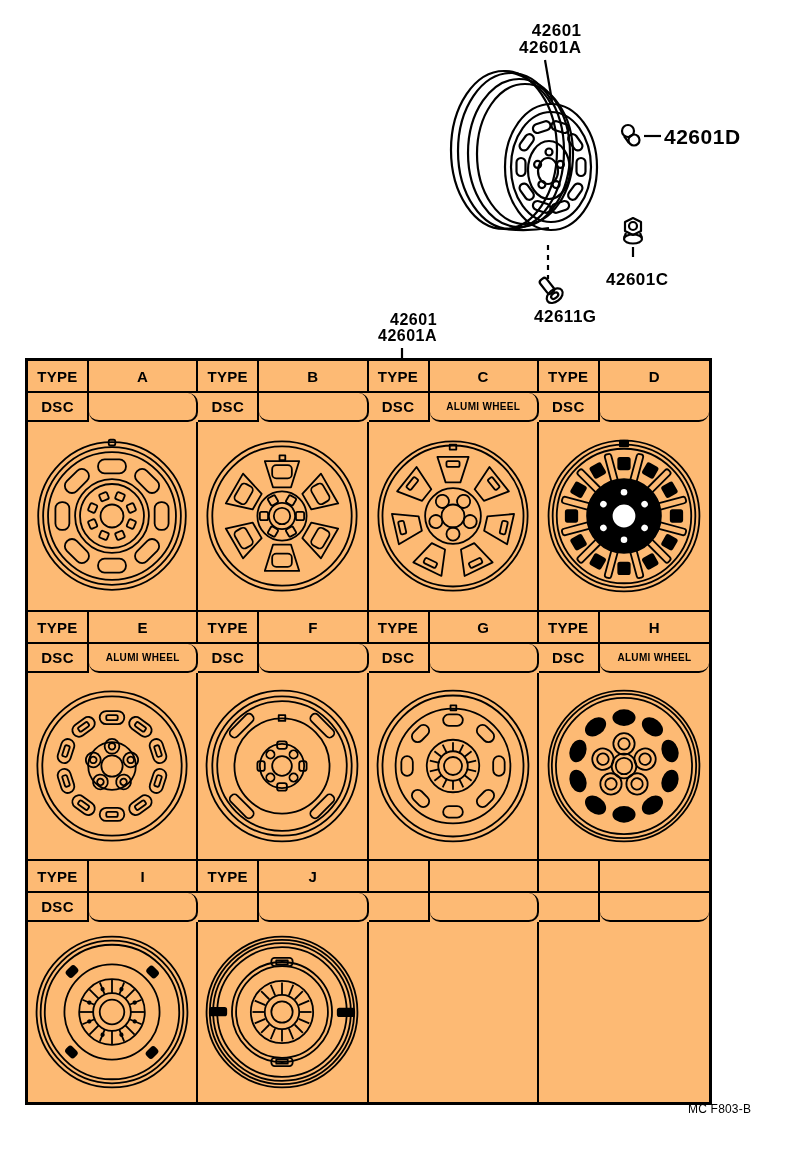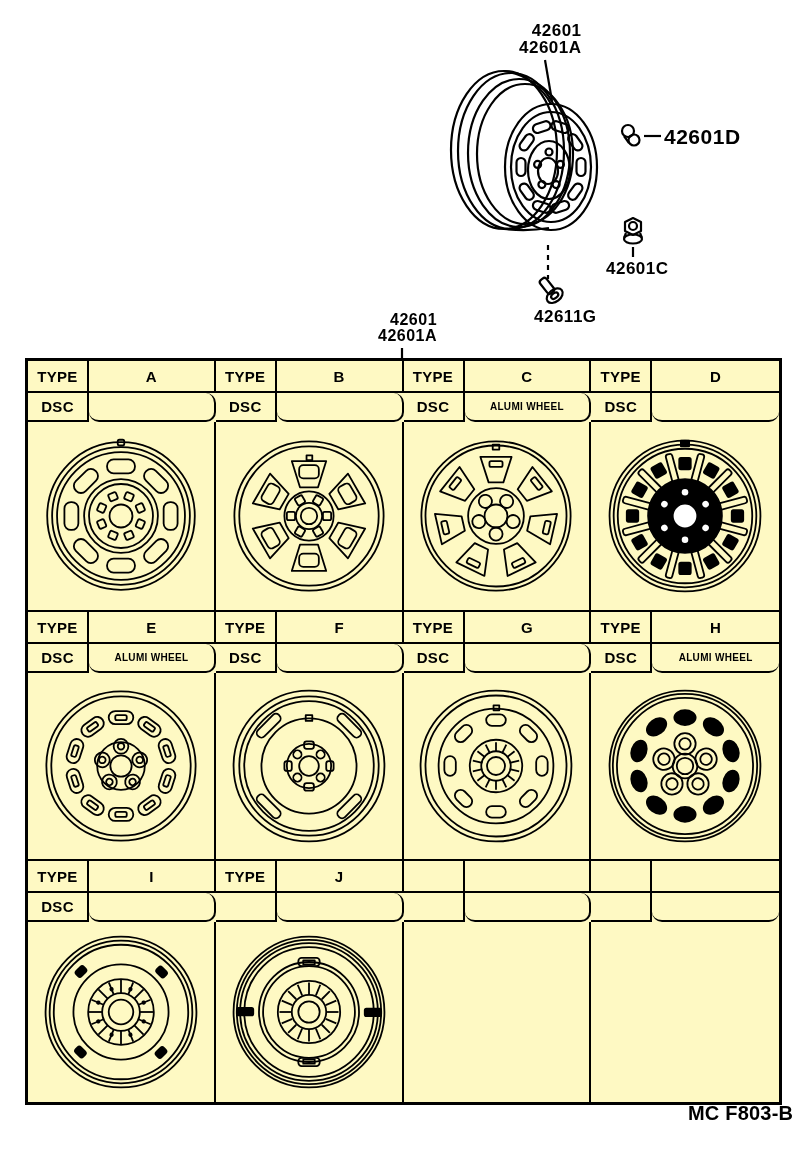--- a/index.html
+++ b/index.html
@@ -13,27 +13,27 @@
   .overlay{position:absolute;left:0;top:0;pointer-events:none;}
   .plabel{
     position:absolute;font-weight:700;font-size:17px;line-height:17px;
     letter-spacing:.5px;white-space:nowrap;
   }
   .ttl{
     position:absolute;font-weight:700;font-size:16px;line-height:16px;
     letter-spacing:.5px;white-space:nowrap;
   }
   .footer-code{
-    position:absolute;left:688px;top:1102px;font-weight:700;font-size:20px;
+    position:absolute;left:688px;top:1102px;font-weight:400;font-size:12px;
     letter-spacing:.2px;white-space:nowrap;
   }
   
   .tablebox{
-    position:absolute;left:25px;top:358px;width:757px;
-    border:3px solid #000;box-sizing:border-box;background:#fef9c3;
+    position:absolute;left:25px;top:358px;width:687px;
+    border:3px solid #000;box-sizing:border-box;background:#fdba74;
   }
   .hgrid{display:grid;grid-template-columns:61px 1fr 61px 1fr 61px 1fr 61px 1fr;}
   .cell{
     box-sizing:border-box;border-right:2px solid #000;border-bottom:2px solid #000;
     display:flex;align-items:center;justify-content:center;
     font-weight:700;font-size:15px;letter-spacing:.3px;white-space:nowrap;overflow:hidden;
   }
   .cell.small{font-size:10px;border-radius:10px;}
   .hgrid .cell:nth-child(8){border-right:none;}
   .trow .cell{height:32px;}
@@ -118,21 +118,21 @@
 
       <line x1="402" y1="348" x2="402" y2="358"></line>
     </g>
   </svg>
 
   <div class="plabel" style="left:519px;top:22px">
     <div>42601</div>
     <div>42601A</div>
   </div>
   <div class="plabel" style="left:664px;top:128px;font-size:21px">42601D</div>
-  <div class="plabel" style="left:606px;top:260px">42601C</div>
+  <div class="plabel" style="left:606px;top:271px">42601C</div>
   <div class="plabel" style="left:534px;top:308px">42611G</div>
 
   <div class="ttl" style="left:378px;top:312px">
     <div>42601</div>
     <div>42601A</div>
   </div>
 
   <div class="tablebox">
 
     <div class="group g1">

